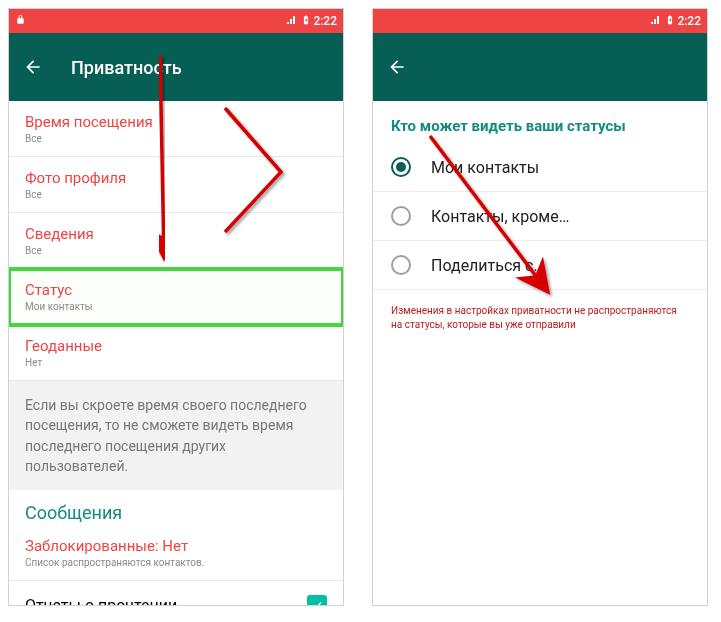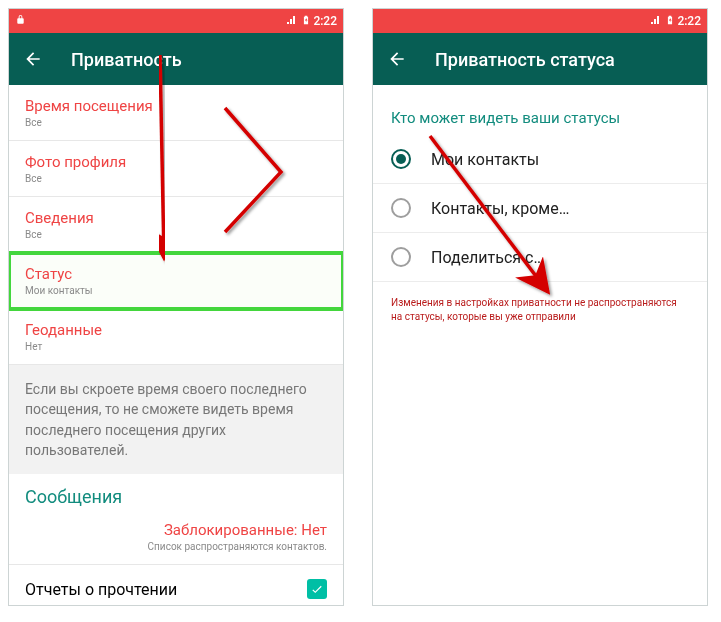--- a/index.html
+++ b/index.html
@@ -32,21 +32,21 @@
       align-items: center;
       justify-content: space-between;
       padding: 0 6px;
       font-size: 12px;
       font-weight: 500;
     }
     .statusbar .sb-left { display:flex; align-items:center; gap:4px; }
     .statusbar .sb-right { display:flex; align-items:center; gap:2px; }
     .statusbar svg { fill:#fff; }
     .appbar {
-      height: 52px;
+      height: 68px;
       background: #075e54;
       color: #fff;
       display: flex;
       align-items: center;
       padding: 0 14px;
       gap: 28px;
     }
     .appbar .back {
       width: 20px; height: 20px;
       display:flex; align-items:center; justify-content:center;
@@ -97,23 +97,24 @@
     }
     .checkbox {
       width:20px;height:20px;
       background:#00bfa5;
       border-radius:3px;
       display:flex;align-items:center;justify-content:center;
     }
 
     
     .question {
-      padding: 24px 18px 8px 18px;
+      padding: 16px 18px 8px 18px;
       font-size: 15px;
       color: #128c7e;
+      font-weight: bold;
     }
     .radio-row {
       display:flex;
       align-items:center;
       gap: 20px;
       padding: 14px 18px;
       border-bottom: 1px solid #ececec;
     }
     .radio-row:last-of-type { border-bottom: 1px solid #ececec; }
     .radio {
@@ -207,21 +208,21 @@
       </div>
       <div class="row">
         <div class="r-title">Геоданные</div>
         <div class="r-sub">Нет</div>
       </div>
     </div>
 
     <div class="hint">Если вы скроете время своего последнего посещения, то не сможете видеть время последнего посещения других пользователей.</div>
 
     <div class="section-label">Сообщения</div>
-    <div class="row" style="border-bottom:none;text-align:right;">
+    <div class="row" style="border-bottom:none;">
       <div class="r-title">Заблокированные: Нет</div>
       <div class="r-sub">Список распространяются контактов.</div>
     </div>
     <div class="row-check">
       <div class="r-title">Отчеты о прочтении</div>
       <div class="checkbox">
         <svg width="14" height="14" viewBox="0 0 24 24" fill="#fff">
             <path d="M9 16.2l-3.5-3.5L4 14.2 9 19l11-11-1.4-1.4z"></path>
           </svg>
       </div>
@@ -246,21 +247,20 @@
         <span>2:22</span>
       </div>
     </div>
 
     <div class="appbar">
       <div class="back">
         <svg width="20" height="20" viewBox="0 0 24 24" fill="#fff">
             <path d="M20 11H7.83l5.59-5.59L12 4l-8 8 8 8 1.41-1.41L7.83 13H20v-2z"></path>
           </svg>
       </div>
-      <div class="title">Приватность статуса</div>
     </div>
 
     <div class="question">Кто может видеть ваши статусы</div>
 
     <div class="radio-row">
       <div class="radio sel"></div>
       <div class="radio-label">Мои контакты</div>
     </div>
     <div class="radio-row">
       <div class="radio"></div>

